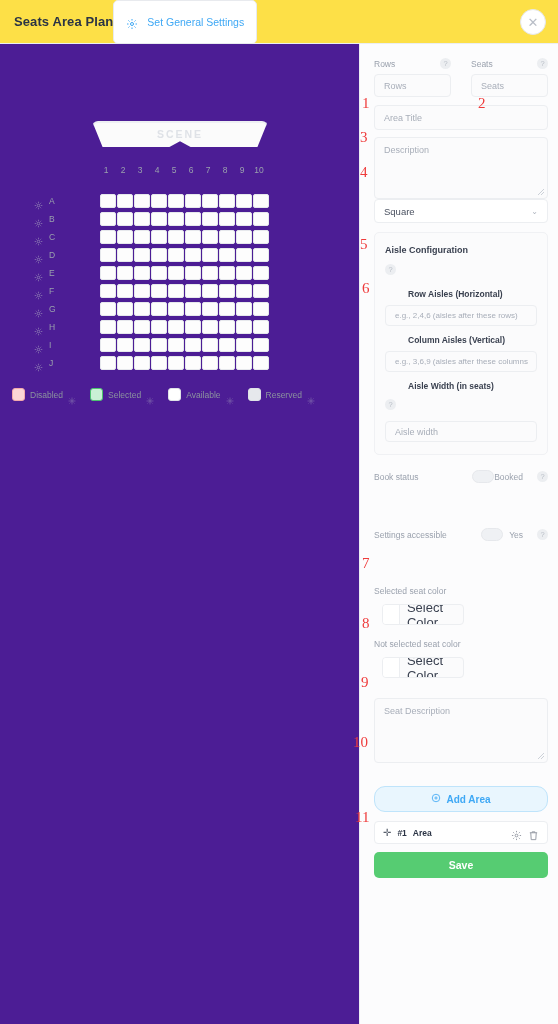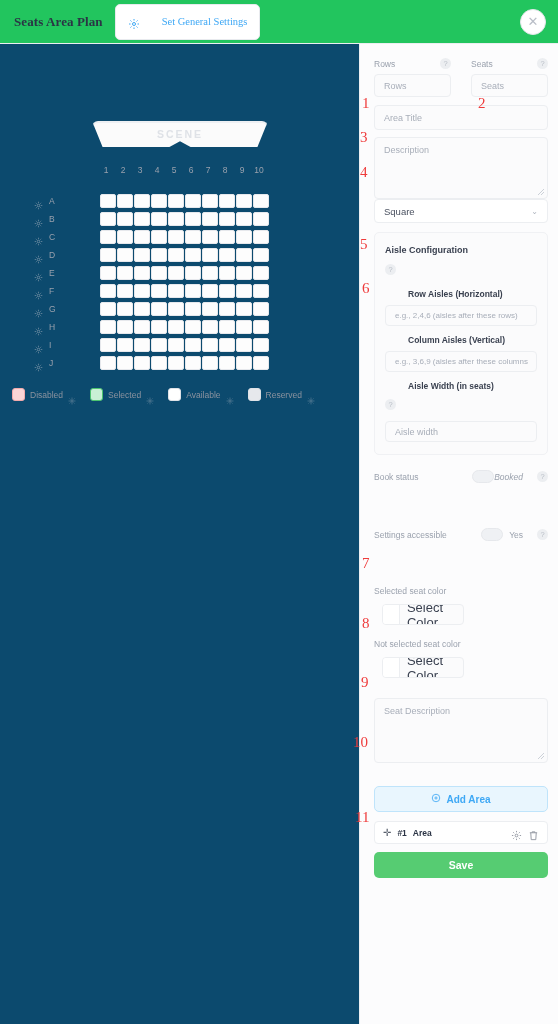--- a/index.html
+++ b/index.html
@@ -7,43 +7,43 @@
     width: 558px; height: 1024px;
     font-family: "Liberation Sans", sans-serif;
     background: #ffffff;
     overflow: hidden;
   }
   .app { position: relative; width: 558px; height: 1024px; background: #fdfdfd; }
 
   
   .header {
     position: absolute; top: 0; left: 0; width: 558px; height: 44px;
-    background: #22c55e; border-bottom: 1px solid #eceef1;
-    display: flex; align-items: center; padding: 0 14px; font-family: Liberation Serif, serif;
+    background: #fde047; border-bottom: 1px solid #eceef1;
+    display: flex; align-items: center; padding: 0 14px;
   }
   .header-title { font-size: 13px; font-weight: bold; color: #2b3445; letter-spacing: .1px; }
   .gen-settings-btn {
-    margin-left: 12px; height: 36px; padding: 0 12px;
+    margin-left: 0; height: 44px; padding: 0 12px;
     border: 1px solid #e8eaee; border-radius: 5px; background: #fff;
-    display: flex; align-items: center; gap: 22px; cursor: pointer;
+    display: flex; align-items: center; gap: 9px; cursor: pointer;
   }
   .gen-settings-label { font-size: 10.5px; color: #3ea8f5; }
   .gear-blue { width: 12px; height: 12px; display: block; }
   .close-btn {
     position: absolute; right: 12px; top: 9px;
     width: 26px; height: 26px; border-radius: 50%;
     border: 1px solid #e5e7eb; background: #fff;
     display: flex; align-items: center; justify-content: center;
     color: #b9bec7; font-size: 13px; cursor: pointer;
   }
 
   
   .body-wrap { position: absolute; top: 44px; left: 0; width: 558px; height: 980px; display: flex; }
   .canvas {
-    width: 360px; height: 980px; background: #0c4a6e;
+    width: 360px; height: 980px; background: #4c1d95;
     border-right: 1px solid #eceef1; position: relative;
   }
   .panel {
     width: 198px; height: 980px; background: #fcfcfd;
     padding: 10px 10px 0 14px; position: relative; overflow: hidden;
   }
 
   
   .scene {
     position: absolute; left: 92px; top: 77px; width: 176px; height: 26px;
@@ -138,21 +138,21 @@
   .row-line { display: flex; align-items: center; }
 
   .color-btn {
     display: flex; align-items: center; border: 1px solid #eceef1;
     border-radius: 4px; overflow: hidden; height: 21px; width: 82px; background:#fbfbfc;
   }
   .color-sw { width: 24px; height: 100%; background: #fff; border-right: 1px solid #eceef1; }
   .color-label { font-size: 13px; color: #3a4150; padding: 0 7px; }
 
   .add-area {
-    border: 1px solid #bfe4fb; border-radius: 5px; background: #e9f6fe;
+    border: 1px solid #bfe4fb; border-radius: 11px; background: #e9f6fe;
     height: 26px; display: flex; align-items: center; justify-content: center;
     gap: 5px; color: #3ea8f5; font-size: 10px; font-weight: bold; cursor: pointer;
   }
   .area-item {
     border: 1px solid #eceef1; border-radius: 4px; background: #fff;
     height: 23px; display: flex; align-items: center; padding: 0 8px; gap: 6px;
   }
   .drag { color: #59606d; font-size: 10px; }
   .area-no { font-size: 8.5px; color: #2b3445; font-weight: bold; }
   .area-nm { font-size: 8.5px; color: #2b3445; font-weight: bold; }
@@ -480,21 +480,21 @@
         <div class="help" style="margin-top:8px;">?</div>
         <div class="input" style="height:21px; margin-top:11px;">
           <span>Aisle width</span>
         </div>
       </div>
 
       <div class="row-line" style="margin-top:15px;">
         <span class="fld-label">Book status</span>
         <span class="spacer"></span>
         <span class="switch"></span>
-        <span class="fld-label" style="margin-left:0;font-style:italic;">Booked</span>
+        <span class="fld-label" style="margin-left:0;">Booked</span>
         <span class="help" style="margin-left:14px;">?</span>
       </div>
 
       <div class="row-line" style="margin-top:45px;">
         <span class="fld-label">Settings accessible</span>
         <span class="spacer"></span>
         <span class="switch"></span>
         <span class="fld-label" style="margin-left:6px;">Yes</span>
         <span class="help" style="margin-left:14px;">?</span>
       </div>

